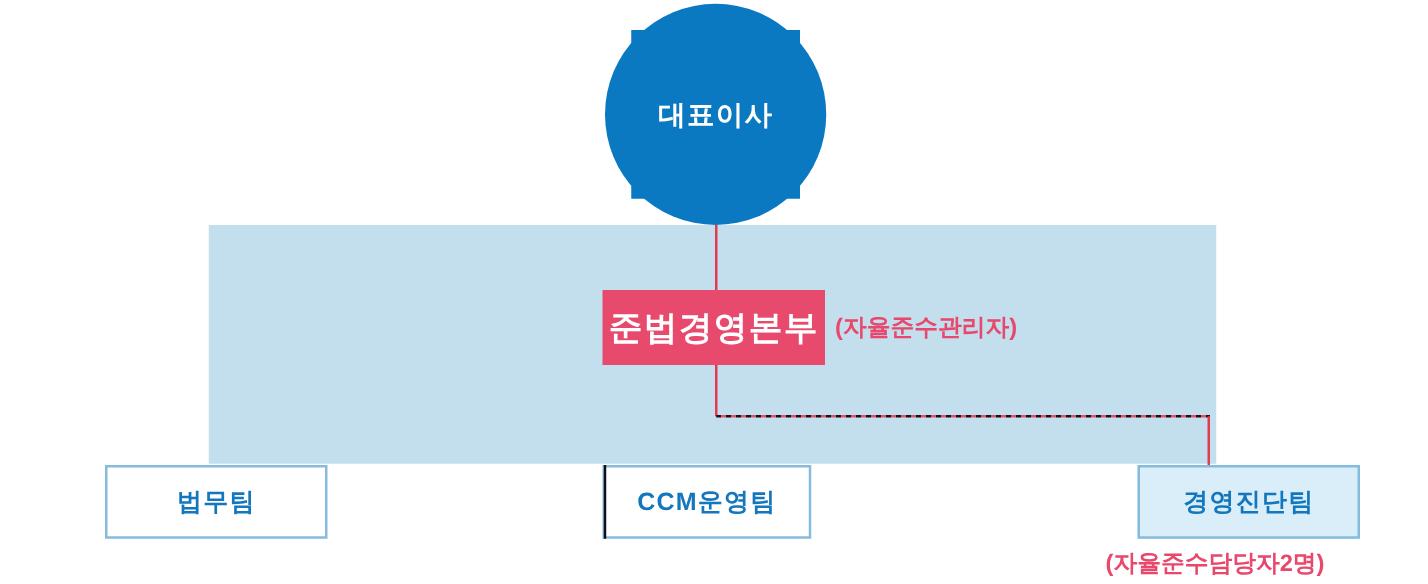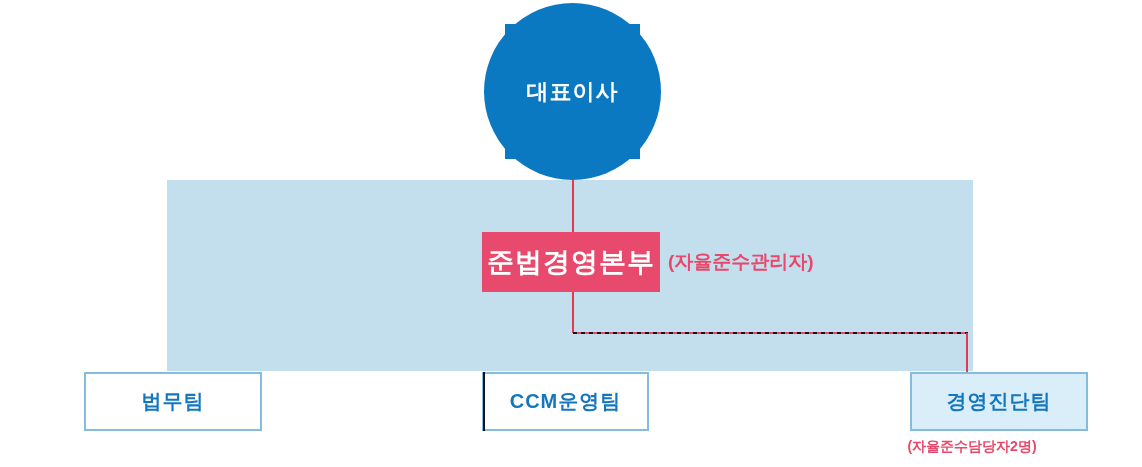--- a/index.html
+++ b/index.html
@@ -88,21 +88,21 @@
     position: absolute;
     left: 483px; top: 372px;
     width: 2px; height: 59px;
     background: #10101c;
   }
 
   .audit-note {
     position: absolute;
     left: 872px; top: 438px; width: 200px;
     text-align: center;
-    color: #e8486b; font-weight: bold; font-size: 14px;
+    color: #e8486b; font-weight: bold; font-size: 19px;
     white-space: nowrap;
   }
 </style>
 </head>
 <body>
 
 <div class="stage">
 
   <div class="ceo-square"></div>
   <div class="ceo-circle">

